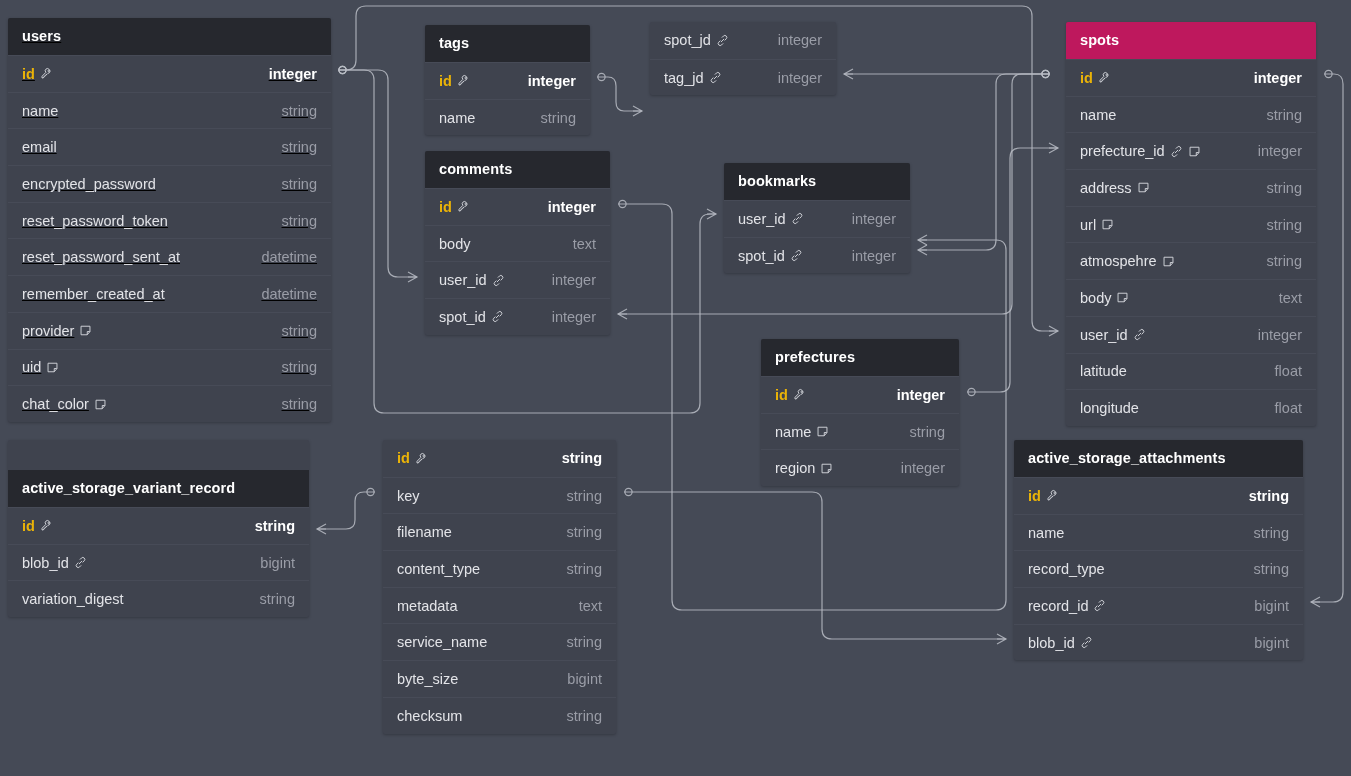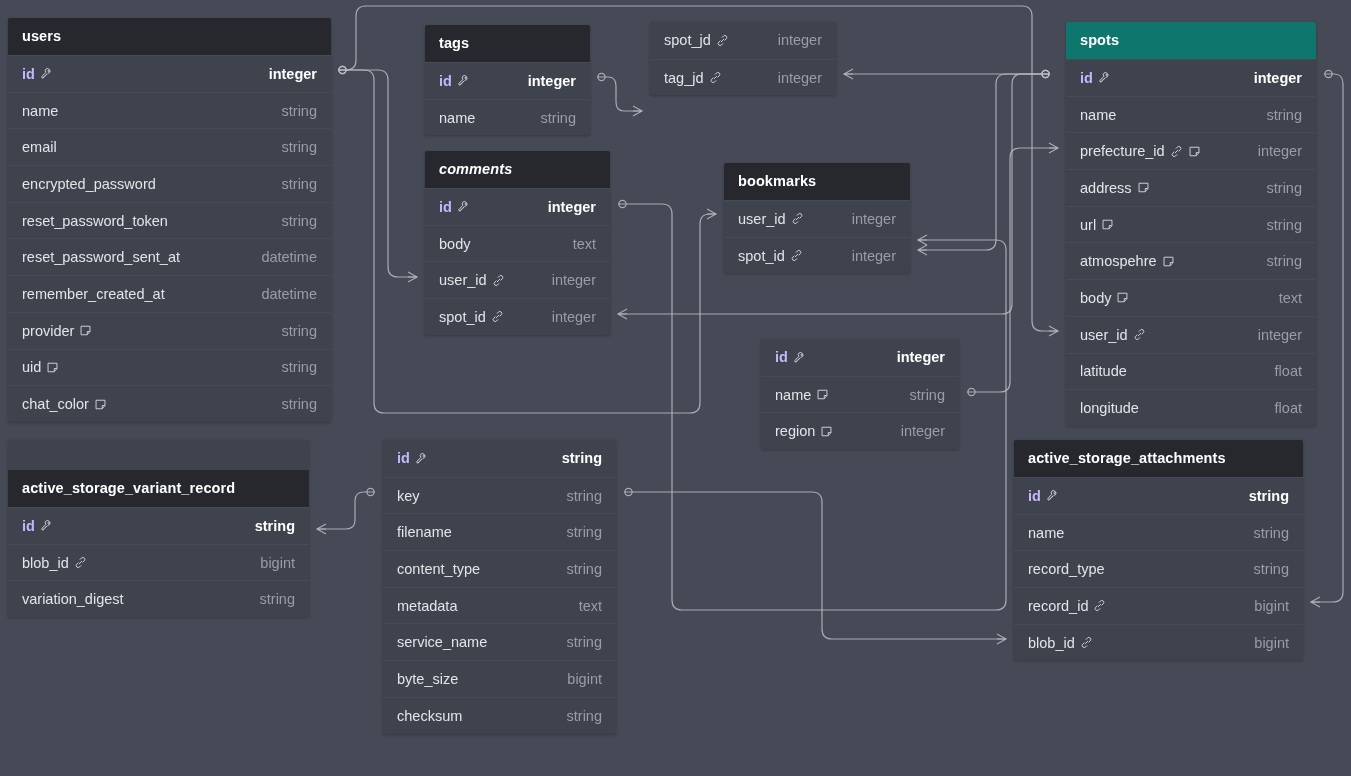--- a/index.html
+++ b/index.html
@@ -49,21 +49,21 @@
     white-space: nowrap;
   }
   .col-row:first-of-type { border-top: none; }
   .col-left {
     display: flex;
     align-items: center;
     gap: 5px;
     color: #e3e4e8;
     font-size: 14.5px;
   }
-  .col-row.pk .col-left { font-weight: bold; color: #c4b5fd; }
+  .col-row.pk .col-left { font-weight: bold; color: #eab308; }
   .col-type {
     color: #9a9da7;
     font-size: 14.5px;
     padding-left: 18px;
   }
   .col-row.pk .col-type { color: #ffffff; font-weight: bold; }
   .ic {
     display: inline-flex;
     align-items: center;
     justify-content: center;
@@ -134,21 +134,21 @@
       <circle cx="370.5" cy="492" r="3.6" fill="none" stroke="#b9bcc4" stroke-width="1.2" opacity="0.85"></circle>
       <g transform="translate(317,529) rotate(180)">
         <path d="M-9 -5 L0 0 L-9 5 M0 0 L-9 0" stroke="#b9bcc4" stroke-width="1.2" fill="none" opacity="0.85"></path>
       </g>
       <path d="M 624 492 L 812 492 Q 822 492 822 502 L 822 629 Q 822 639 832 639 L 1006 639" stroke="#b9bcc4" stroke-width="1.2" fill="none" opacity="0.85"></path>
       <circle cx="628.5" cy="492" r="3.6" fill="none" stroke="#b9bcc4" stroke-width="1.2" opacity="0.85"></circle>
       <g transform="translate(1006,639) rotate(0)">
         <path d="M-9 -5 L0 0 L-9 5 M0 0 L-9 0" stroke="#b9bcc4" stroke-width="1.2" fill="none" opacity="0.85"></path>
       </g>
     </svg>
-<div class="table-card" style="left: 8px; top: 18px; width: 323px; background: rgb(63, 67, 78);">
+<div class="table-card" style="left: 8px; top: 18px; width: 323px; background: rgb(63, 67, 78); text-decoration: underline;">
       <div class="table-header" style="background: rgb(38, 40, 46);">users</div>
       <div class="col-row pk">
         <div class="col-left">
           <span>id</span>
           <span class="ic">
             <svg width="13" height="13" viewBox="0 0 14 14" fill="none">
               <path d="M9.6 2.4a2.3 2.3 0 1 0-3.2 3.3L2.2 10v1.8h1.3l.3-1.1 1.1-.2.2-1.1 1.1-.2.3-1.1 1.1-.2 1.2-1.2a2.3 2.3 0 0 0 .8-4.3z" stroke="#d6d8de" stroke-width="1" stroke-linejoin="round"></path>
               <circle cx="9.3" cy="4.2" r="0.85" stroke="#d6d8de" stroke-width="0.9"></circle>
             </svg>
           </span>
@@ -267,21 +267,21 @@
           <span class="ic">
             <svg width="13" height="13" viewBox="0 0 14 14" fill="none">
               <path d="M5.6 8.4 8.4 5.6M6.6 3.6 8 2.2a2.1 2.1 0 0 1 3 3L9.6 6.6M4.4 7.4 3 8.8a2.1 2.1 0 0 0 3 3l1.4-1.4" stroke="#d6d8de" stroke-width="1" stroke-linecap="round"></path>
             </svg>
           </span>
         </div>
         <div class="col-type" style="color: rgb(154, 157, 167);">integer</div>
       </div>
     </div>
     <div class="table-card" style="left: 425px; top: 151px; width: 185px; background: rgb(63, 67, 78);">
-      <div class="table-header" style="background: rgb(38, 40, 46); font-style: italic;">comments</div>
+      <div class="table-header" style="background: rgb(38, 40, 46);">comments</div>
       <div class="col-row pk">
         <div class="col-left">
           <span>id</span>
           <span class="ic">
             <svg width="13" height="13" viewBox="0 0 14 14" fill="none">
               <path d="M9.6 2.4a2.3 2.3 0 1 0-3.2 3.3L2.2 10v1.8h1.3l.3-1.1 1.1-.2.2-1.1 1.1-.2.3-1.1 1.1-.2 1.2-1.2a2.3 2.3 0 0 0 .8-4.3z" stroke="#d6d8de" stroke-width="1" stroke-linejoin="round"></path>
               <circle cx="9.3" cy="4.2" r="0.85" stroke="#d6d8de" stroke-width="0.9"></circle>
             </svg>
           </span>
         </div>
@@ -335,20 +335,21 @@
           <span class="ic">
             <svg width="13" height="13" viewBox="0 0 14 14" fill="none">
               <path d="M5.6 8.4 8.4 5.6M6.6 3.6 8 2.2a2.1 2.1 0 0 1 3 3L9.6 6.6M4.4 7.4 3 8.8a2.1 2.1 0 0 0 3 3l1.4-1.4" stroke="#d6d8de" stroke-width="1" stroke-linecap="round"></path>
             </svg>
           </span>
         </div>
         <div class="col-type" style="color: rgb(154, 157, 167);">integer</div>
       </div>
     </div>
     <div class="table-card" style="left: 761px; top: 339px; width: 198px; background: rgb(63, 67, 78);">
+      <div class="table-header" style="background: rgb(38, 40, 46);">prefectures</div>
       <div class="col-row pk">
         <div class="col-left">
           <span>id</span>
           <span class="ic">
             <svg width="13" height="13" viewBox="0 0 14 14" fill="none">
               <path d="M9.6 2.4a2.3 2.3 0 1 0-3.2 3.3L2.2 10v1.8h1.3l.3-1.1 1.1-.2.2-1.1 1.1-.2.3-1.1 1.1-.2 1.2-1.2a2.3 2.3 0 0 0 .8-4.3z" stroke="#d6d8de" stroke-width="1" stroke-linejoin="round"></path>
               <circle cx="9.3" cy="4.2" r="0.85" stroke="#d6d8de" stroke-width="0.9"></circle>
             </svg>
           </span>
         </div>
@@ -373,21 +374,21 @@
             <svg width="13" height="13" viewBox="0 0 14 14" fill="none">
               <path d="M2.2 2.4h9.6v5.8l-3 3.4H2.2z" stroke="#d6d8de" stroke-width="1" stroke-linejoin="round"></path>
               <path d="M11.6 8.1H8.9v3.4" stroke="#d6d8de" stroke-width="1" stroke-linejoin="round"></path>
             </svg>
           </span>
         </div>
         <div class="col-type" style="color: rgb(154, 157, 167);">integer</div>
       </div>
     </div>
     <div class="table-card" style="left: 1066px; top: 22px; width: 250px; background: rgb(63, 67, 78);">
-      <div class="table-header" style="background: #0f766e;">spots</div>
+      <div class="table-header" style="background: #be185d;">spots</div>
       <div class="col-row pk">
         <div class="col-left">
           <span>id</span>
           <span class="ic">
             <svg width="13" height="13" viewBox="0 0 14 14" fill="none">
               <path d="M9.6 2.4a2.3 2.3 0 1 0-3.2 3.3L2.2 10v1.8h1.3l.3-1.1 1.1-.2.2-1.1 1.1-.2.3-1.1 1.1-.2 1.2-1.2a2.3 2.3 0 0 0 .8-4.3z" stroke="#d6d8de" stroke-width="1" stroke-linejoin="round"></path>
               <circle cx="9.3" cy="4.2" r="0.85" stroke="#d6d8de" stroke-width="0.9"></circle>
             </svg>
           </span>
         </div>

